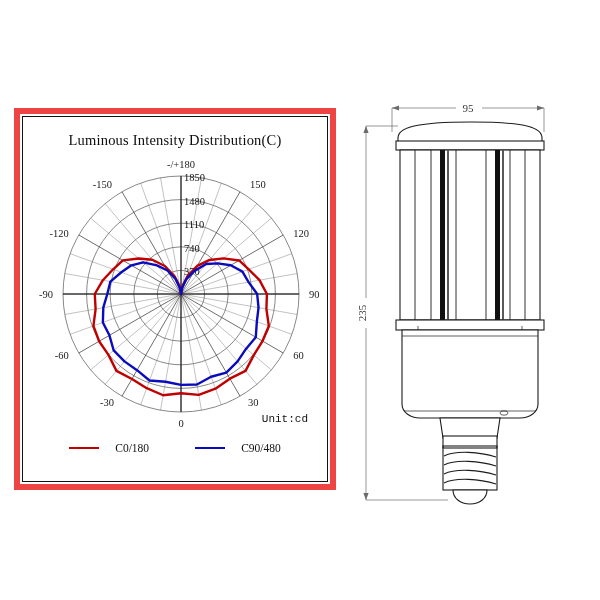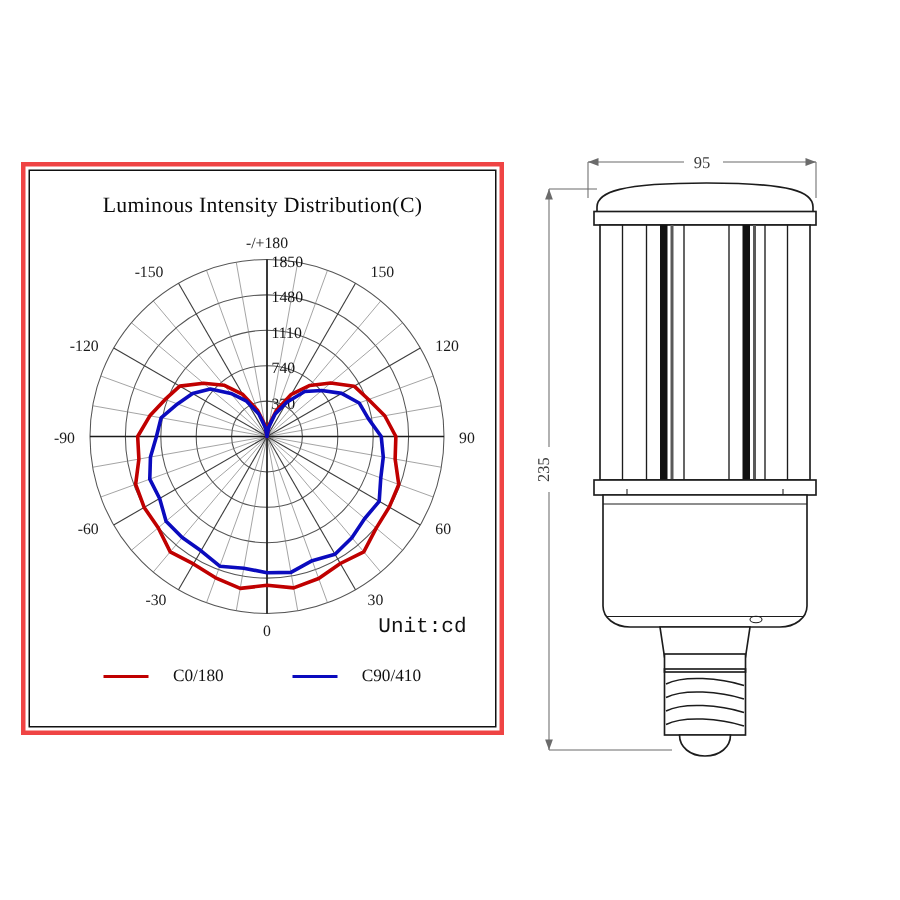--- a/index.html
+++ b/index.html
@@ -9,21 +9,21 @@
     font-family:"Liberation Serif", serif;
     overflow:hidden;
     position:relative;
   }
   #stage{position:absolute;left:0;top:0;width:600px;height:600px;}
 
   
   .panel-frame{
     position:absolute;
     left:14px;top:108px;width:322px;height:382px;
-    border:3px solid #ef4444;
+    border:6px solid #ef4444;
     background:#ffffff;
     box-sizing:border-box;
   }
   .panel-frame::before{
     content:"";position:absolute;left:2px;top:2px;right:2px;bottom:2px;
     border:1px solid #111;
   }
   .panel-inner{
     position:absolute;left:4px;top:4px;right:4px;bottom:4px;
     background:#fff;
@@ -38,21 +38,21 @@
     letter-spacing:.2px;
     white-space:nowrap;
   }
 
   .polar-wrap{position:absolute;left:0;top:36px;width:100%;height:300px;}
   .polar-svg{display:block;width:314px;height:300px;}
 
   .unit-label{
     position:absolute;right:18px;top:295px;
     font-family:"Liberation Mono", monospace;
-    font-size:14px;color:#111;
+    font-size:11px;color:#111;
   }
 
   
   .legend{
     position:absolute;left:0;bottom:26px;width:100%;
     display:flex;justify-content:center;gap:46px;
     align-items:center;
   }
   .legend-item{display:flex;align-items:center;gap:16px;}
   .legend-swatch{display:block;width:30px;height:0;border-top:2.6px solid #c00000;}
@@ -157,21 +157,21 @@
 
       <div class="unit-label">Unit:cd</div>
 
       <div class="legend">
         <div class="legend-item">
           <span class="legend-swatch" style="border-top-color: rgb(192, 0, 0);"></span>
           <span class="legend-text">C0/180</span>
         </div>
         <div class="legend-item">
           <span class="legend-swatch blue" style="border-top-color: rgb(11, 11, 190);"></span>
-          <span class="legend-text">C90/410</span>
+          <span class="legend-text">C90/480</span>
         </div>
       </div>
 
     </div>
   </div>
 
   <div class="drawing">
     <svg width="244" height="440" viewBox="0 0 244 440">
 
       <g stroke="#6b6b6b" stroke-width="0.7" fill="none">

